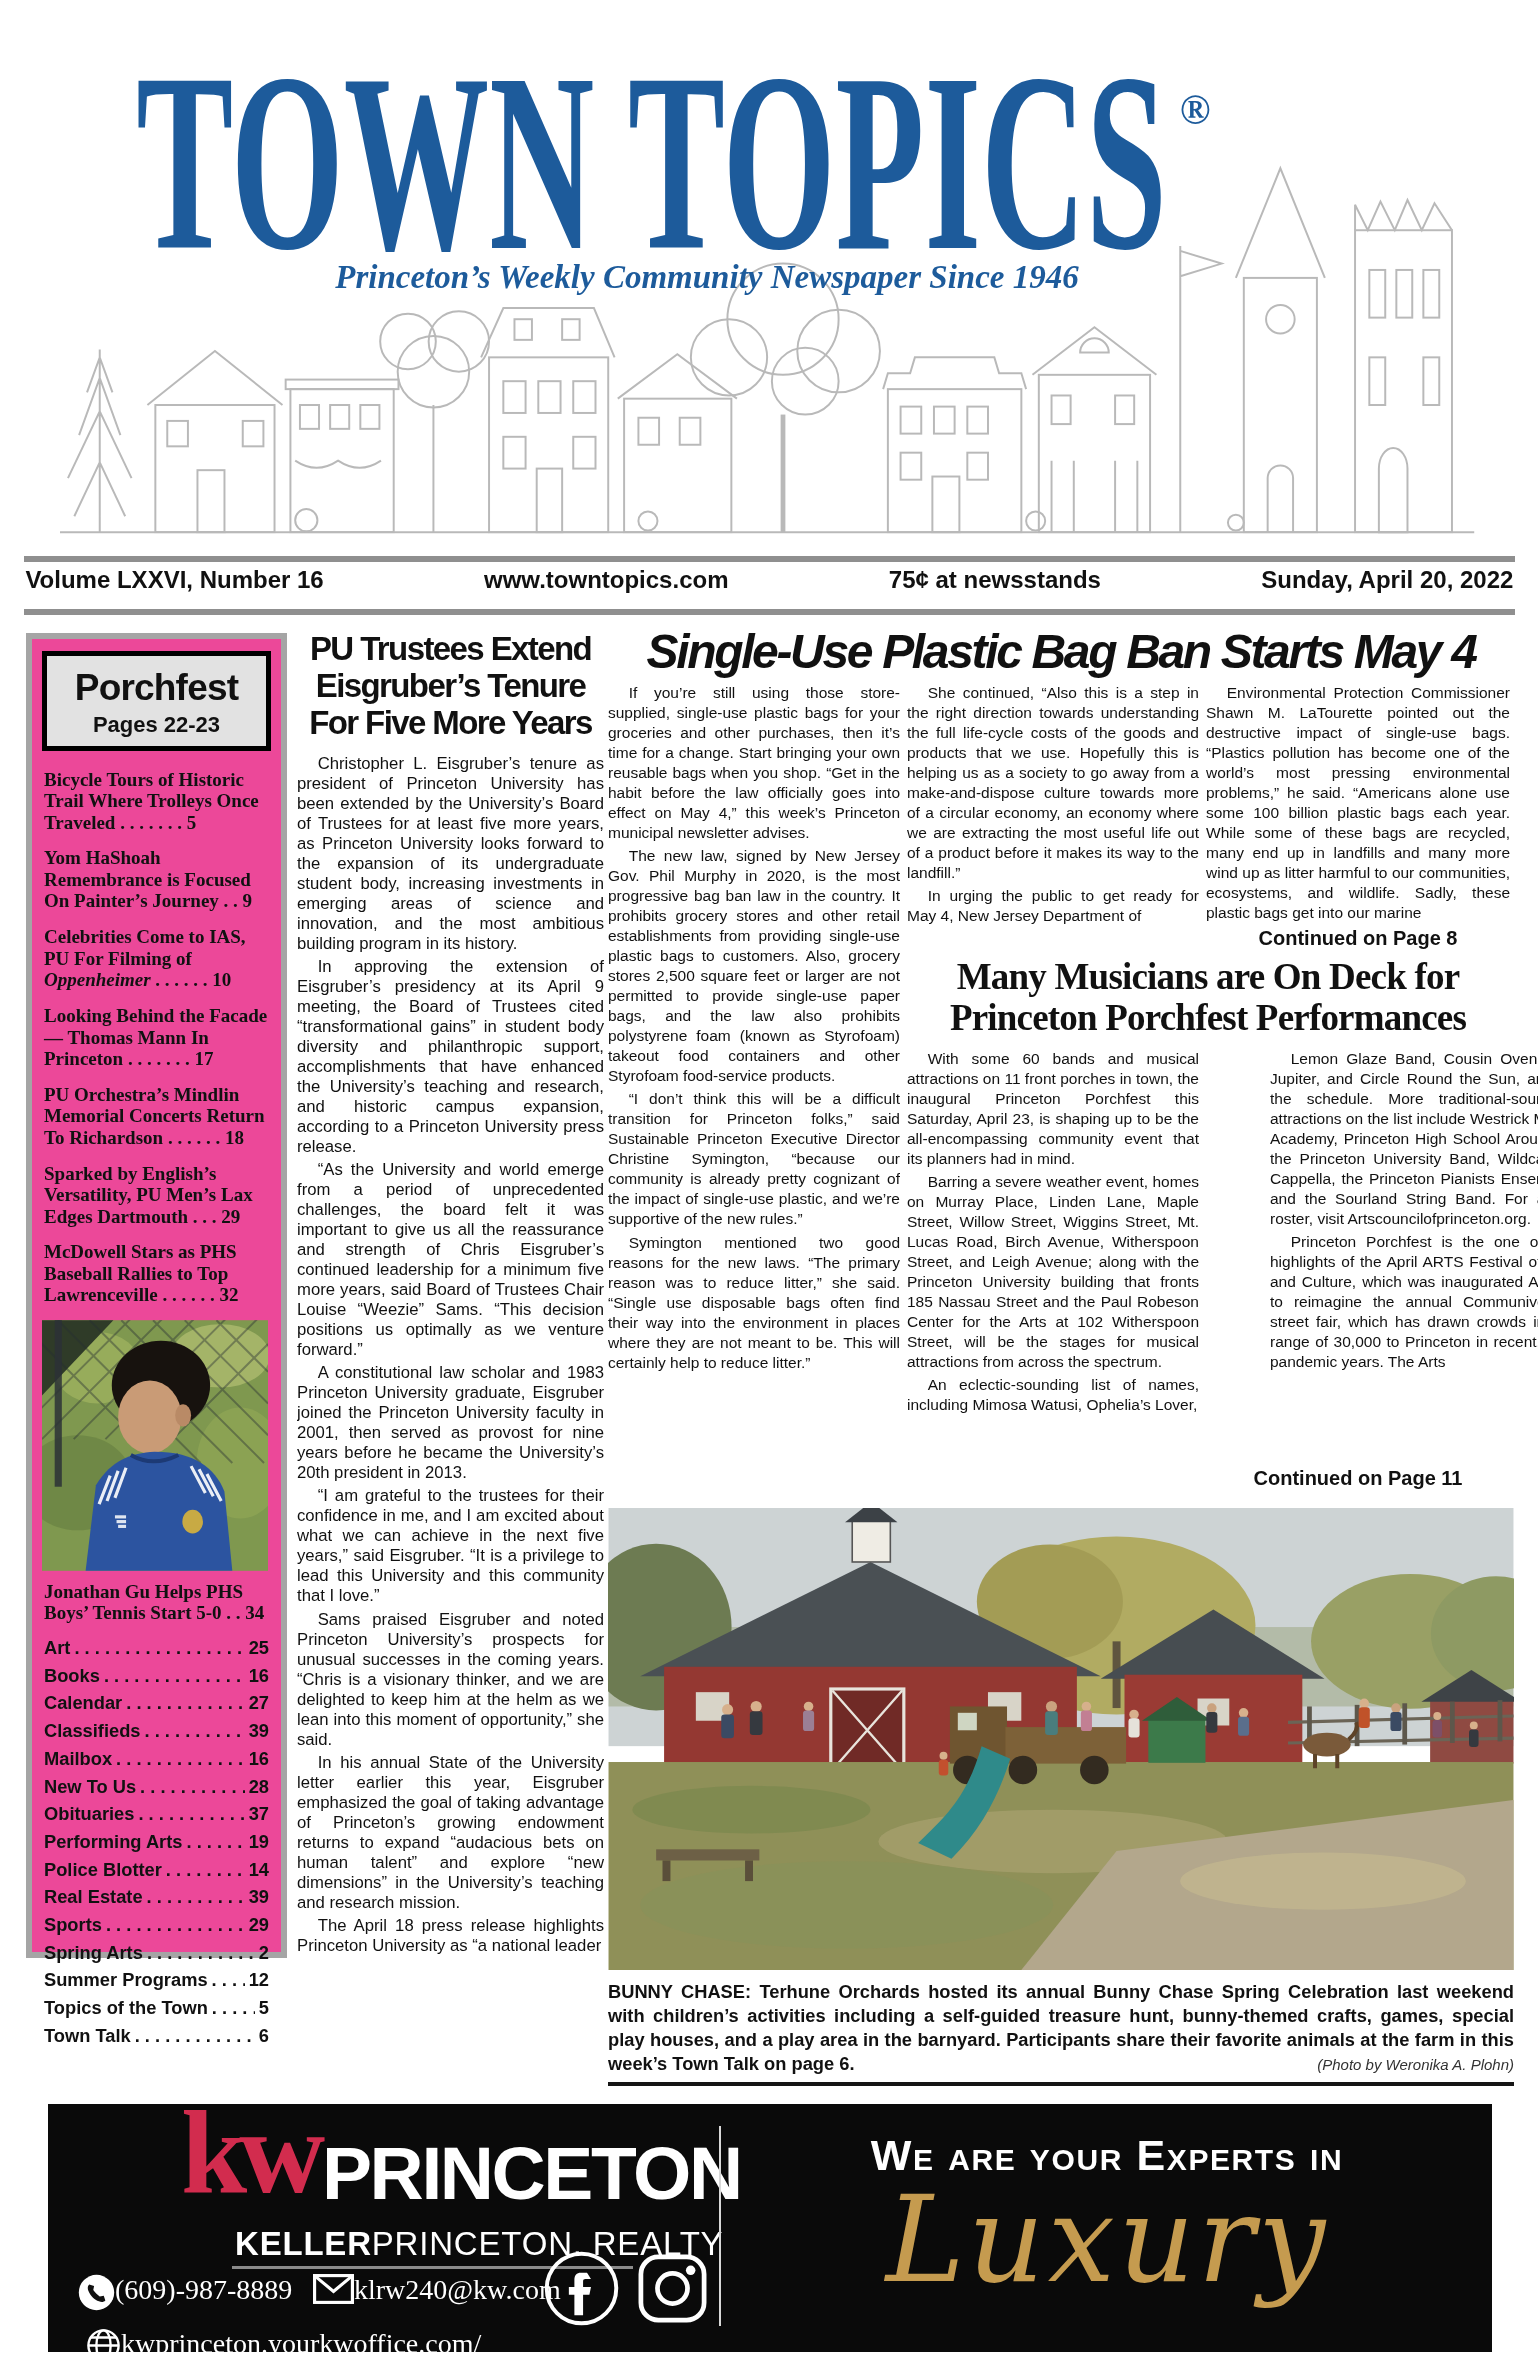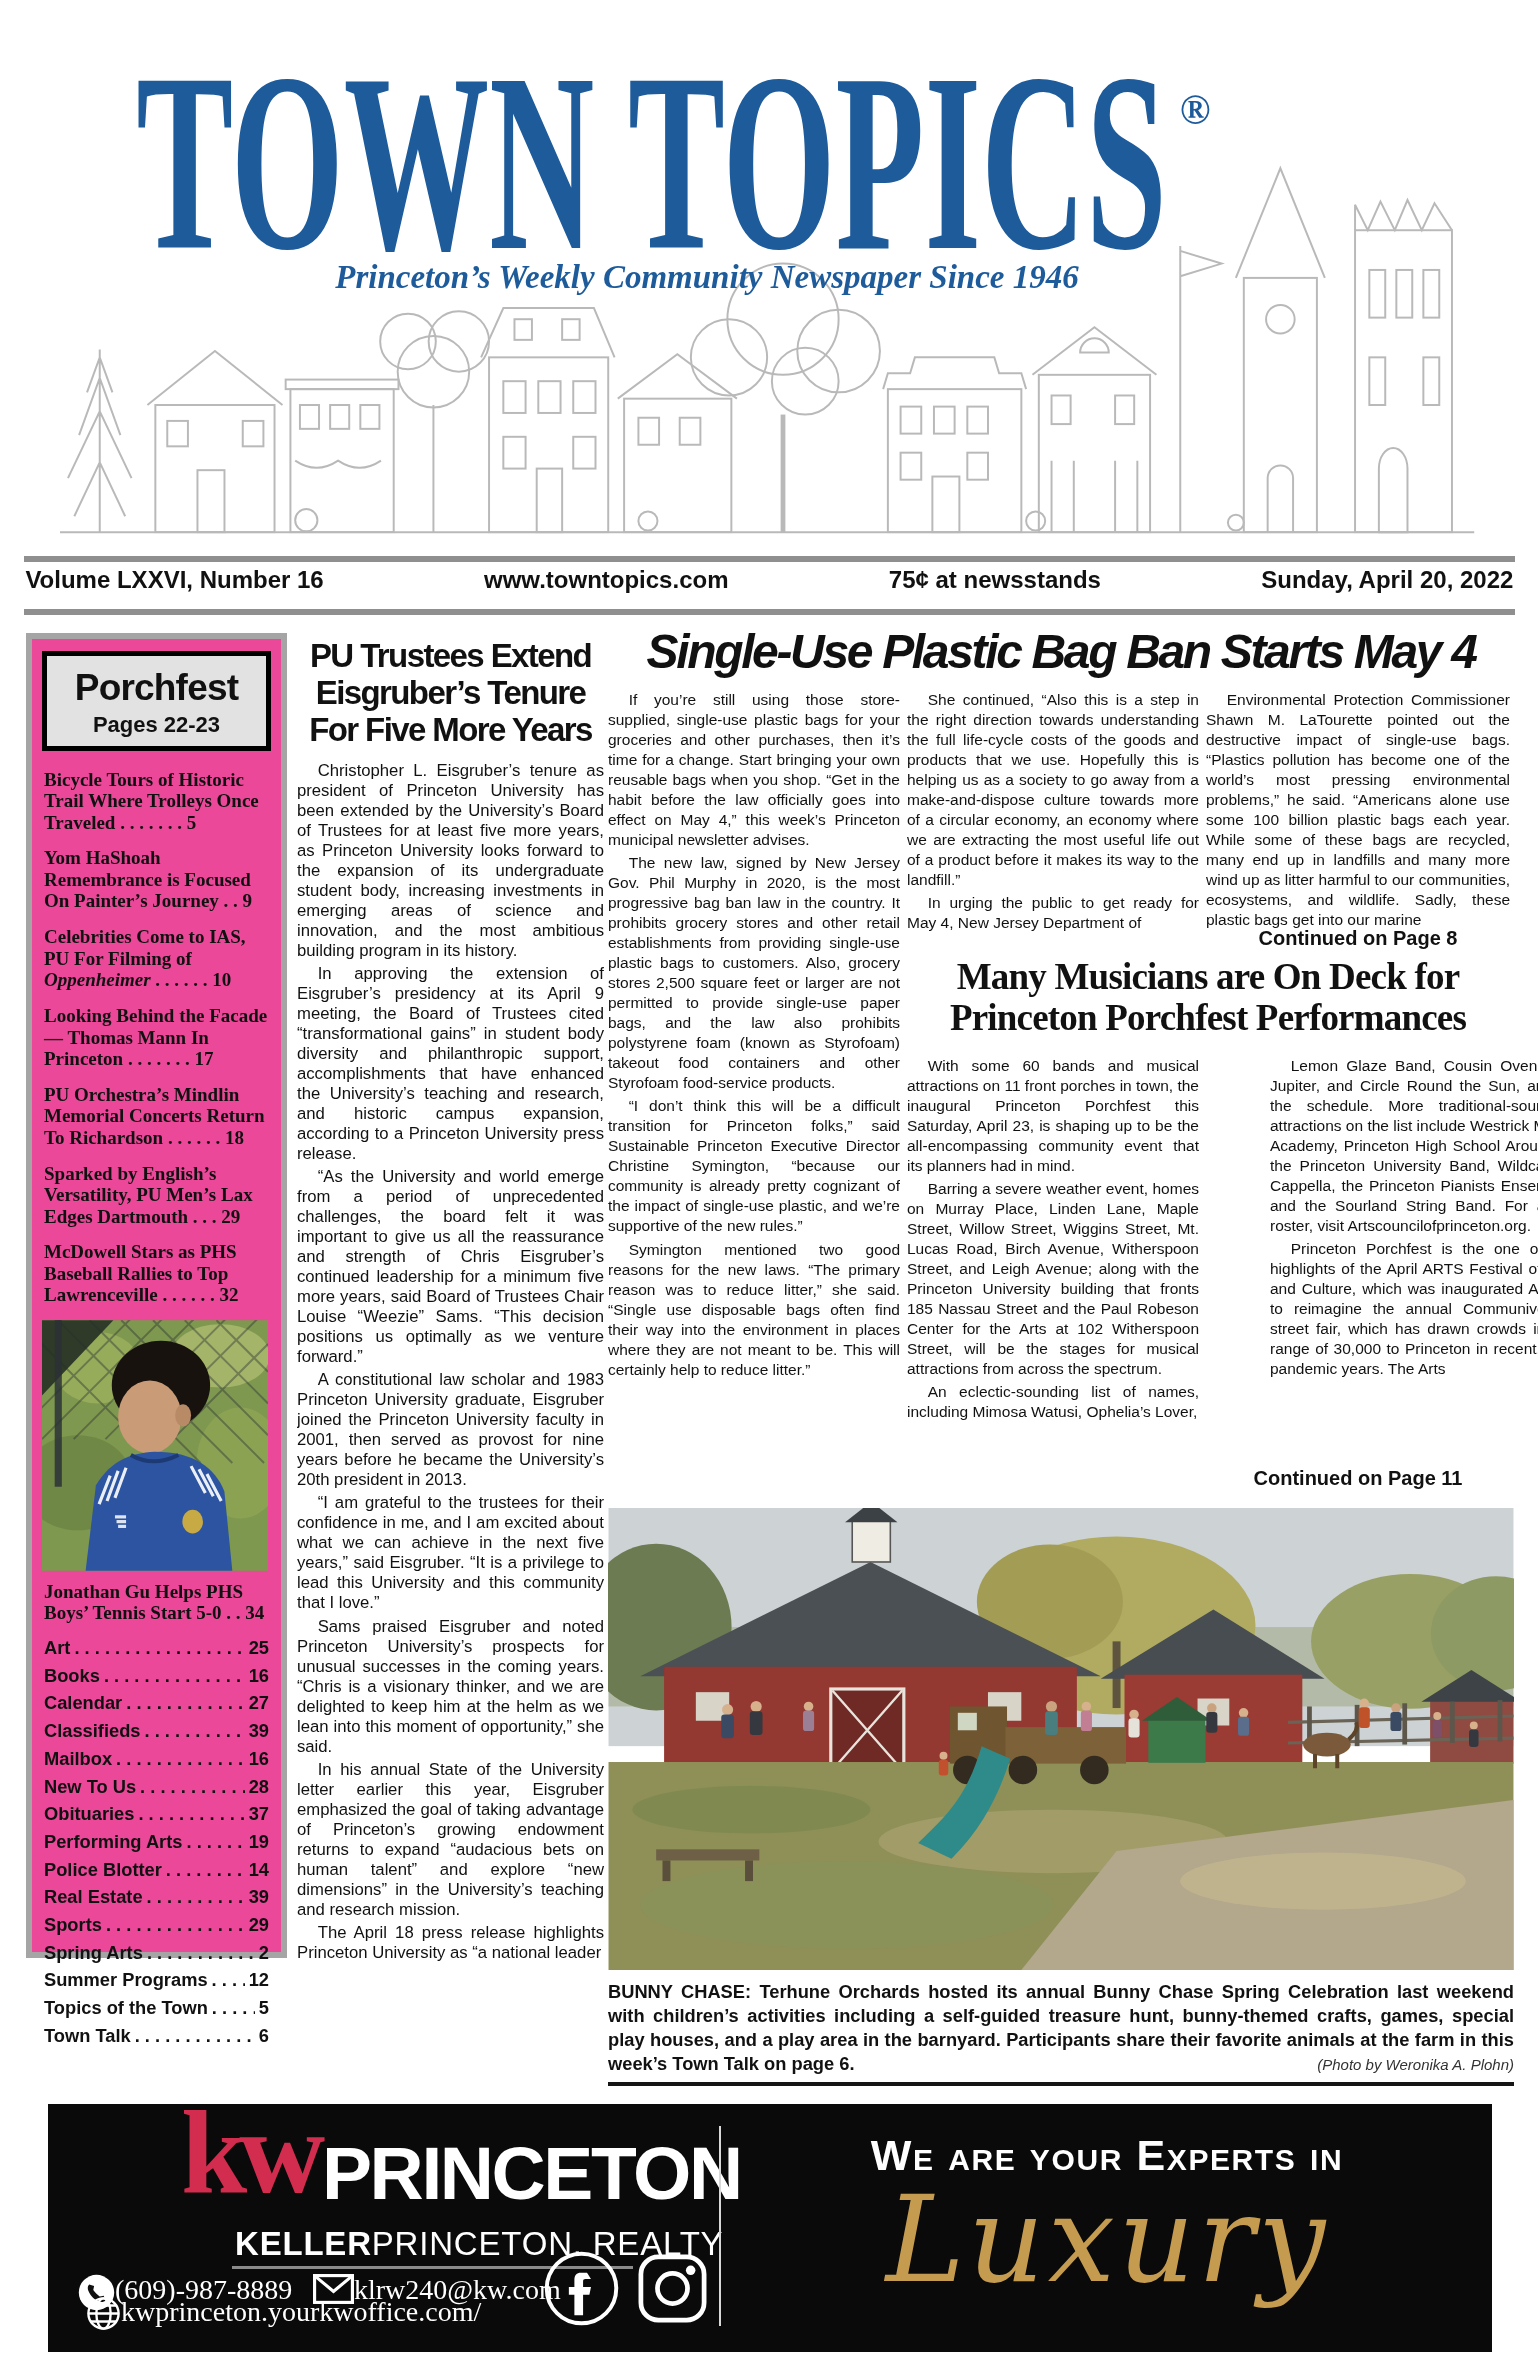--- a/index.html
+++ b/index.html
@@ -27,21 +27,21 @@
           line-height:21.5px;margin:0 12px 14.3px;}
   .teaser i{font-style:italic;}
   .teaser .pg{font-weight:bold;}
   .sb-photo{display:block;margin:3.2px 10.3px 9.5px;}
   .idx-row{display:flex;align-items:baseline;margin:0 12px 8.7px;font-weight:800;
            font-size:18.3px;line-height:19px;}
   .idx-label{white-space:nowrap;}
   .idx-dots{flex:1;overflow:hidden;white-space:nowrap;margin:0 4px;font-weight:bold;}
   .idx-page{white-space:nowrap;}
   
-  .col{position:absolute;overflow:hidden;text-align:justify;margin-top:7px;}
+  .col{position:absolute;overflow:hidden;text-align:justify;}
   .para{margin:0 0 3.2px;text-indent:20.7px;font-size:15.5px;line-height:20px;}
   .trustees{left:297px;top:630px;width:307px;}
   .t-head{font-weight:800;font-size:33px;line-height:37px;letter-spacing:-1.6px;
           text-align:center;margin-bottom:12.7px;}
   .trustees .para{font-size:16.7px;line-height:20px;}
   .bag-head{position:absolute;left:608px;top:623px;width:906px;text-align:center;
             font-weight:800;font-style:italic;font-size:49px;letter-spacing:-2.4px;
             transform:scaleX(.98);}
   .pf-head{position:absolute;left:907px;top:956px;width:602px;text-align:center;
            font-family:"Liberation Serif",serif;font-weight:800;font-size:37px;
@@ -60,21 +60,21 @@
            font-weight:bold;font-size:119px;color:#d22c4e;letter-spacing:-8px;line-height:1;}
   .kw-brand{position:absolute;left:274px;top:32px;font-weight:800;font-size:75px;
             letter-spacing:-2.4px;line-height:1;color:#fff;}
   .kw-sub{position:absolute;left:187px;top:121px;font-size:33px;letter-spacing:0.8px;color:#fff;}
   .kw-sub .b{font-weight:800;}
   .kw-sub .l{font-weight:300;}
   .kw-rule{position:absolute;left:184px;top:162px;width:401px;height:3.2px;background:#8a8a8a;}
   .contact{position:absolute;display:flex;
            font-family:"Liberation Serif",serif;font-size:28px;color:#fff;}
   .row1{left:30px;top:170px;}
-  .row2{left:38px;top:192px;}
+  .row2{left:38px;top:224px;}
   .soc{position:absolute;top:145px;}
   .fb{left:494px;} .ig{left:585px;}
   .ad-divider{position:absolute;left:671px;top:22px;width:2.4px;height:200px;background:#d8d8d8;}
   .lux-top{position:absolute;left:675px;top:27px;width:768px;text-align:center;font-weight:800;
            font-size:43px;font-variant:small-caps;letter-spacing:1.6px;color:#fff;}
   .lux-word{position:absolute;left:675px;top:67px;width:768px;text-align:center;
             font-family:"DejaVu Serif",serif;font-style:italic;font-size:119px;
             color:#c59b4f;letter-spacing:3.2px;}
 </style>
 </head>

